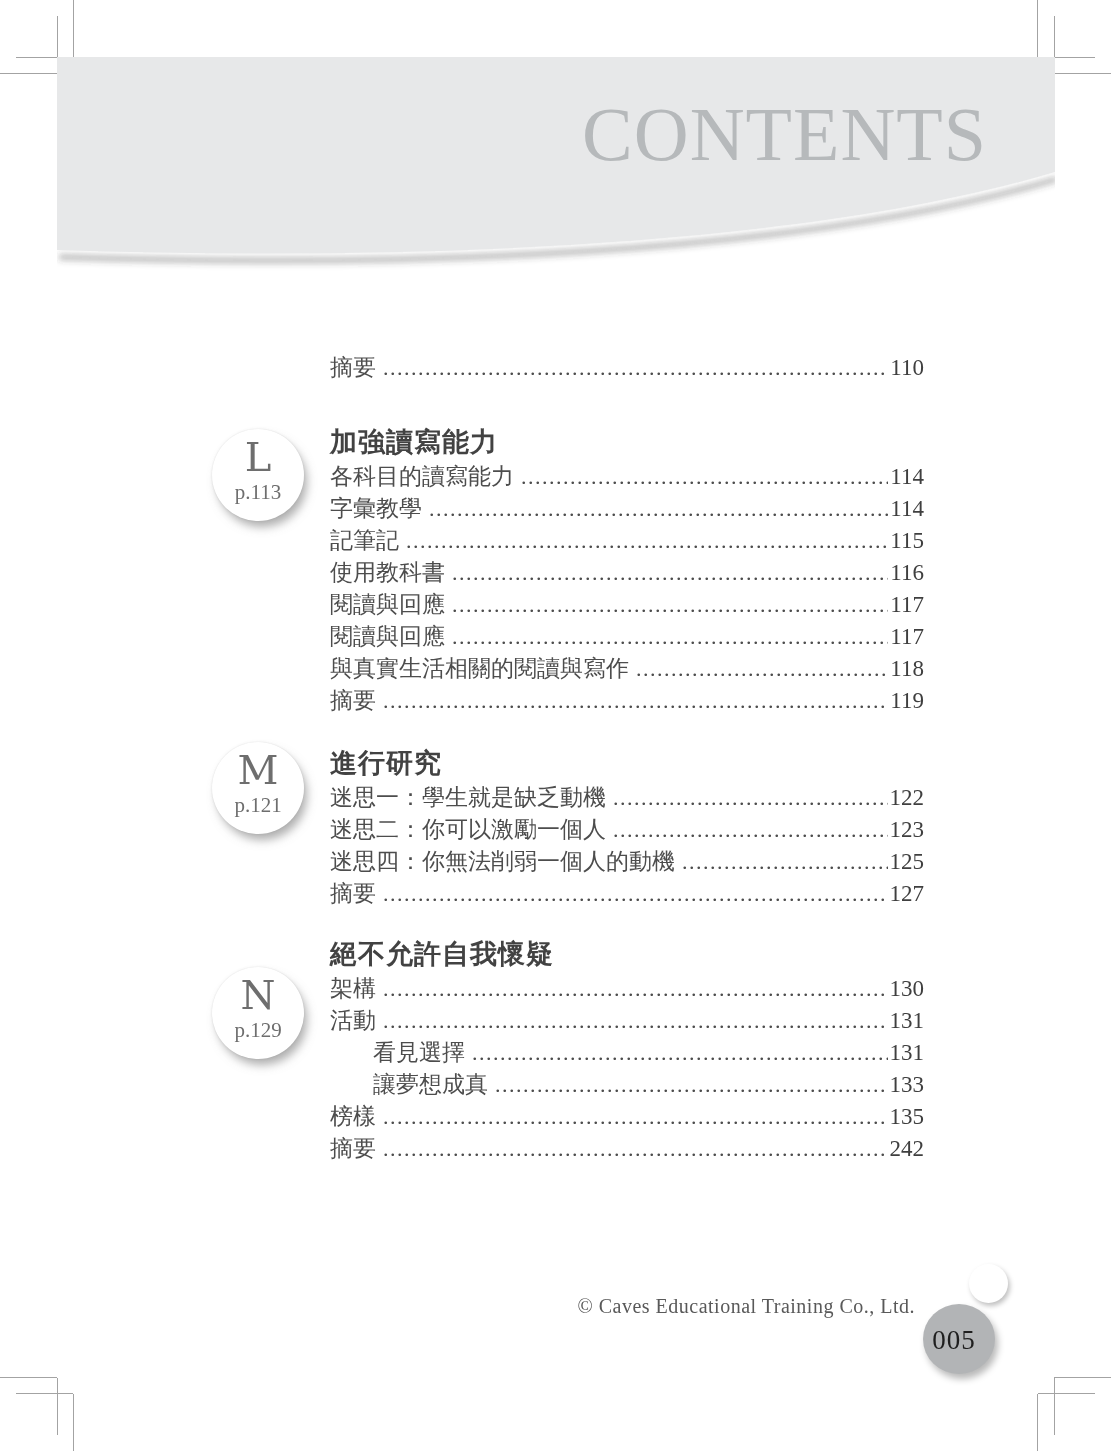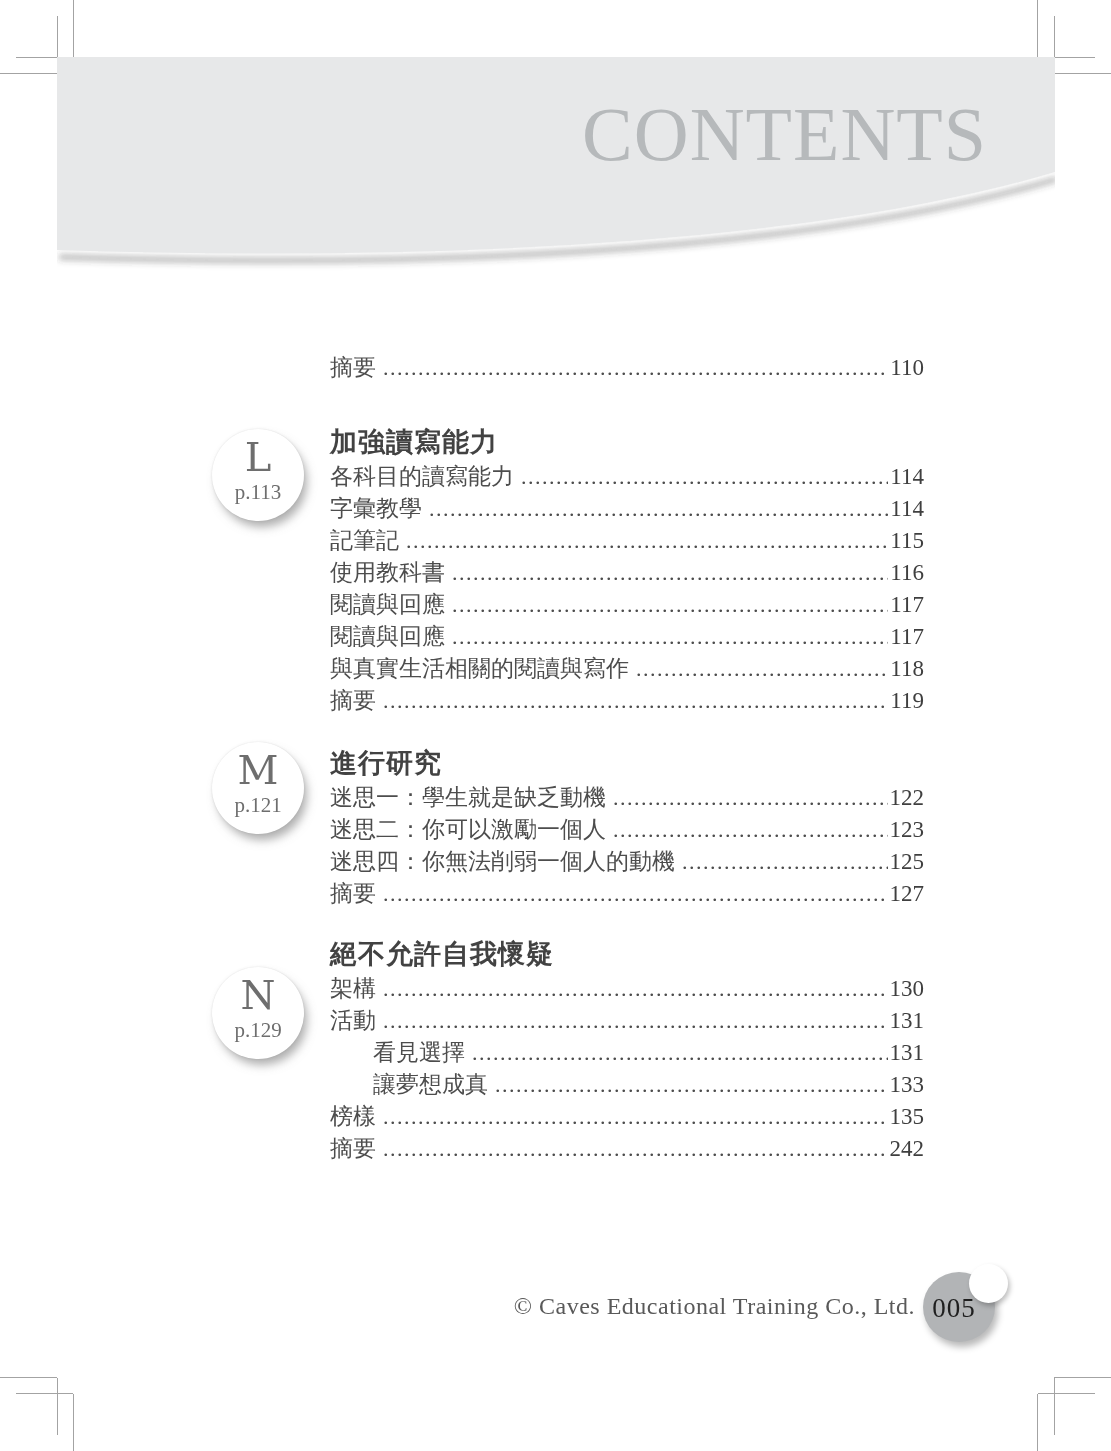--- a/index.html
+++ b/index.html
@@ -57,25 +57,25 @@
     font-size:40px; line-height:1; margin-top:8px;
   }
   .badge .pref{
     font-family:"Liberation Serif","DejaVu Serif",serif;
     font-size:21px; line-height:1; margin-top:5px;
   }
 
   
   #footer-copyright{
     position:absolute; top:1294px; right:196px;
-    font-size:24px; line-height:24px; color:var(--footer_text);
+    font-size:20px; line-height:24px; color:var(--footer_text);
     font-family:"Liberation Serif","DejaVu Serif",serif; letter-spacing:0.5px;
   }
   #page-number-circle{
-    position:absolute; left:923px; top:1272px; width:72px; height:70px; border-radius:50%;
+    position:absolute; left:923px; top:1304px; width:72px; height:70px; border-radius:50%;
     background:var(--page_circle);
     box-shadow:3px 5px 7px rgba(0,0,0,0.28);
     display:flex; align-items:center; justify-content:center;
   }
   #page-number-circle .num{
     font-family:"Liberation Serif","DejaVu Serif",serif;
     font-size:27px; color:#1f1f1f; transform:translate(-5px,1px); letter-spacing:1px;
   }
   #page-number-accent{
     position:absolute; left:969px; top:1264px; width:39px; height:39px; border-radius:50%;

